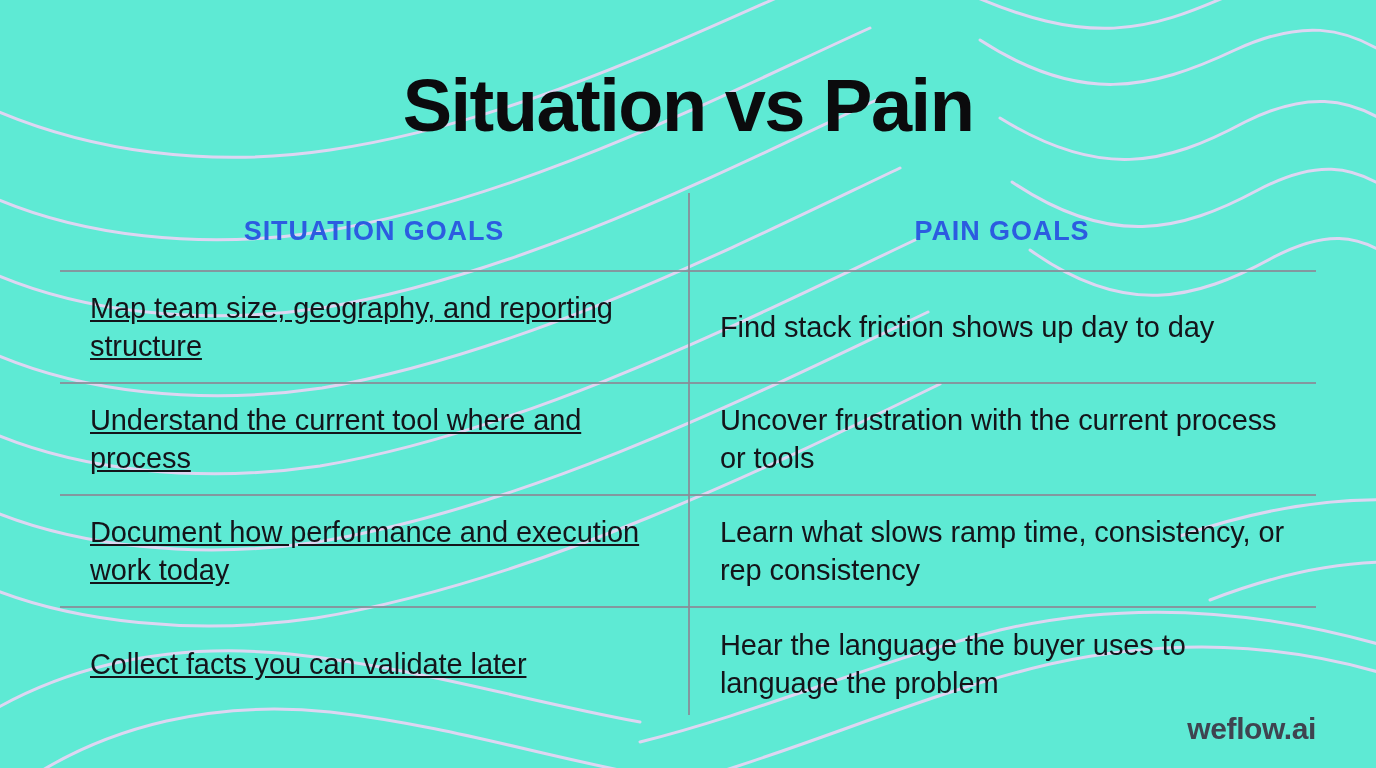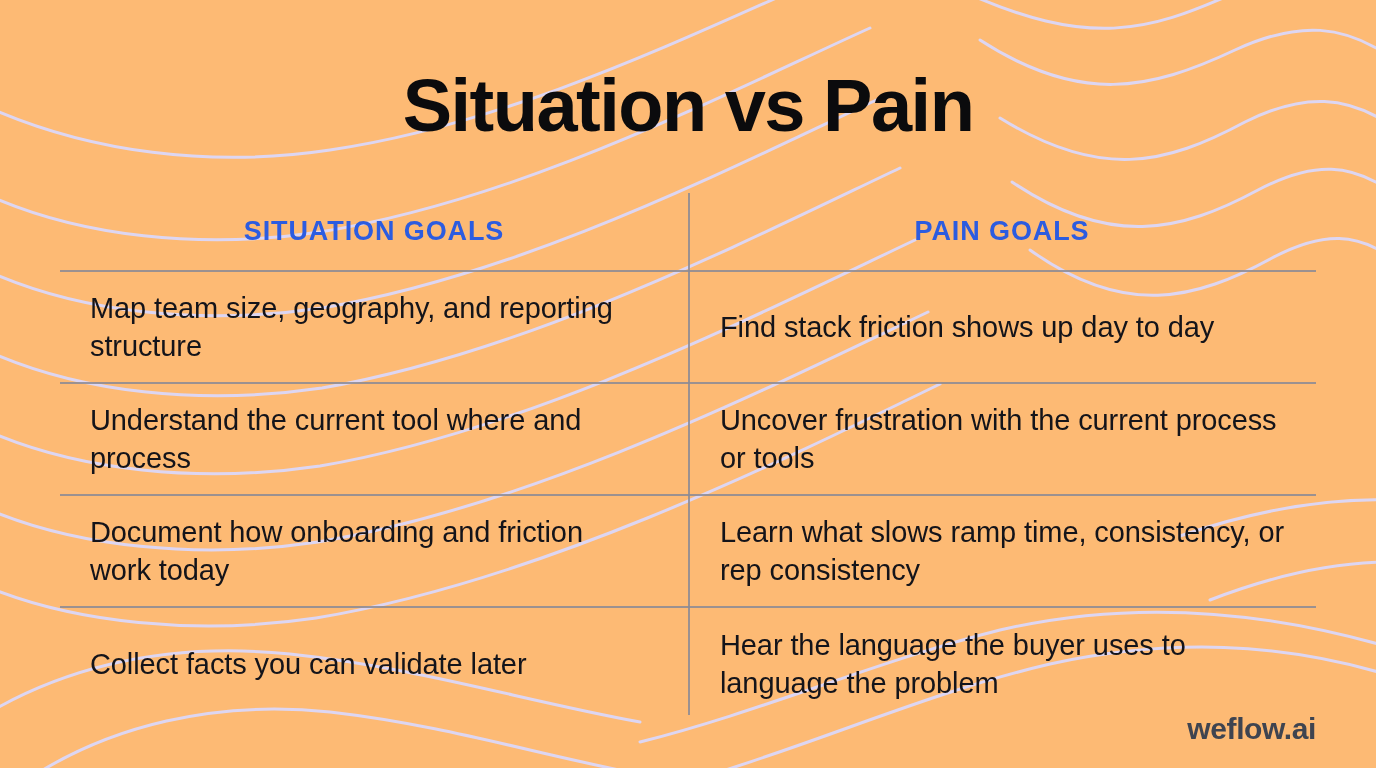--- a/index.html
+++ b/index.html
@@ -11,21 +11,21 @@
     height: 768px;
     overflow: hidden;
     background: #f2f2f7;
     font-family: "Liberation Sans", sans-serif;
     -webkit-font-smoothing: antialiased;
   }
   #slide {
     position: relative;
     width: 1376px;
     height: 768px;
-    background: #fdba74;
+    background: #5eead4;
     overflow: hidden;
   }
   #bg-waves {
     position: absolute;
     inset: 0;
     width: 1376px;
     height: 768px;
     pointer-events: none;
   }
   #content {
@@ -91,21 +91,21 @@
   .cell {
     flex: 0 0 628px;
     box-sizing: border-box;
     display: flex;
     align-items: center;
     font-size: 29px;
     line-height: 38px;
     color: #14141a;
     letter-spacing: -0.1px;
   }
-  .cell.left  { padding: 0 40px 0 30px; }
+  .cell.left  { padding: 0 40px 0 30px; text-decoration: underline; }
   .cell.right { padding: 0 28px 0 32px; }
   .row.tall { min-height: 112px; }
 
   
   .footer-logo {
     position: absolute;
     right: 60px;
     bottom: 22px;
     font-size: 30px;
     font-weight: 700;
@@ -166,21 +166,21 @@
       <div class="rule"></div>
 
       <div class="row">
         <div class="cell left">Understand the current tool where and process</div>
         <div class="cell right">Uncover frustration with the current process or tools</div>
       </div>
 
       <div class="rule"></div>
 
       <div class="row">
-        <div class="cell left">Document how onboarding and friction work today</div>
+        <div class="cell left">Document how performance and execution work today</div>
         <div class="cell right">Learn what slows ramp time, consistency, or rep consistency</div>
       </div>
 
       <div class="rule"></div>
 
       <div class="row tall">
         <div class="cell left">Collect facts you can validate later</div>
         <div class="cell right">Hear the language the buyer uses to language the problem</div>
       </div>
 

